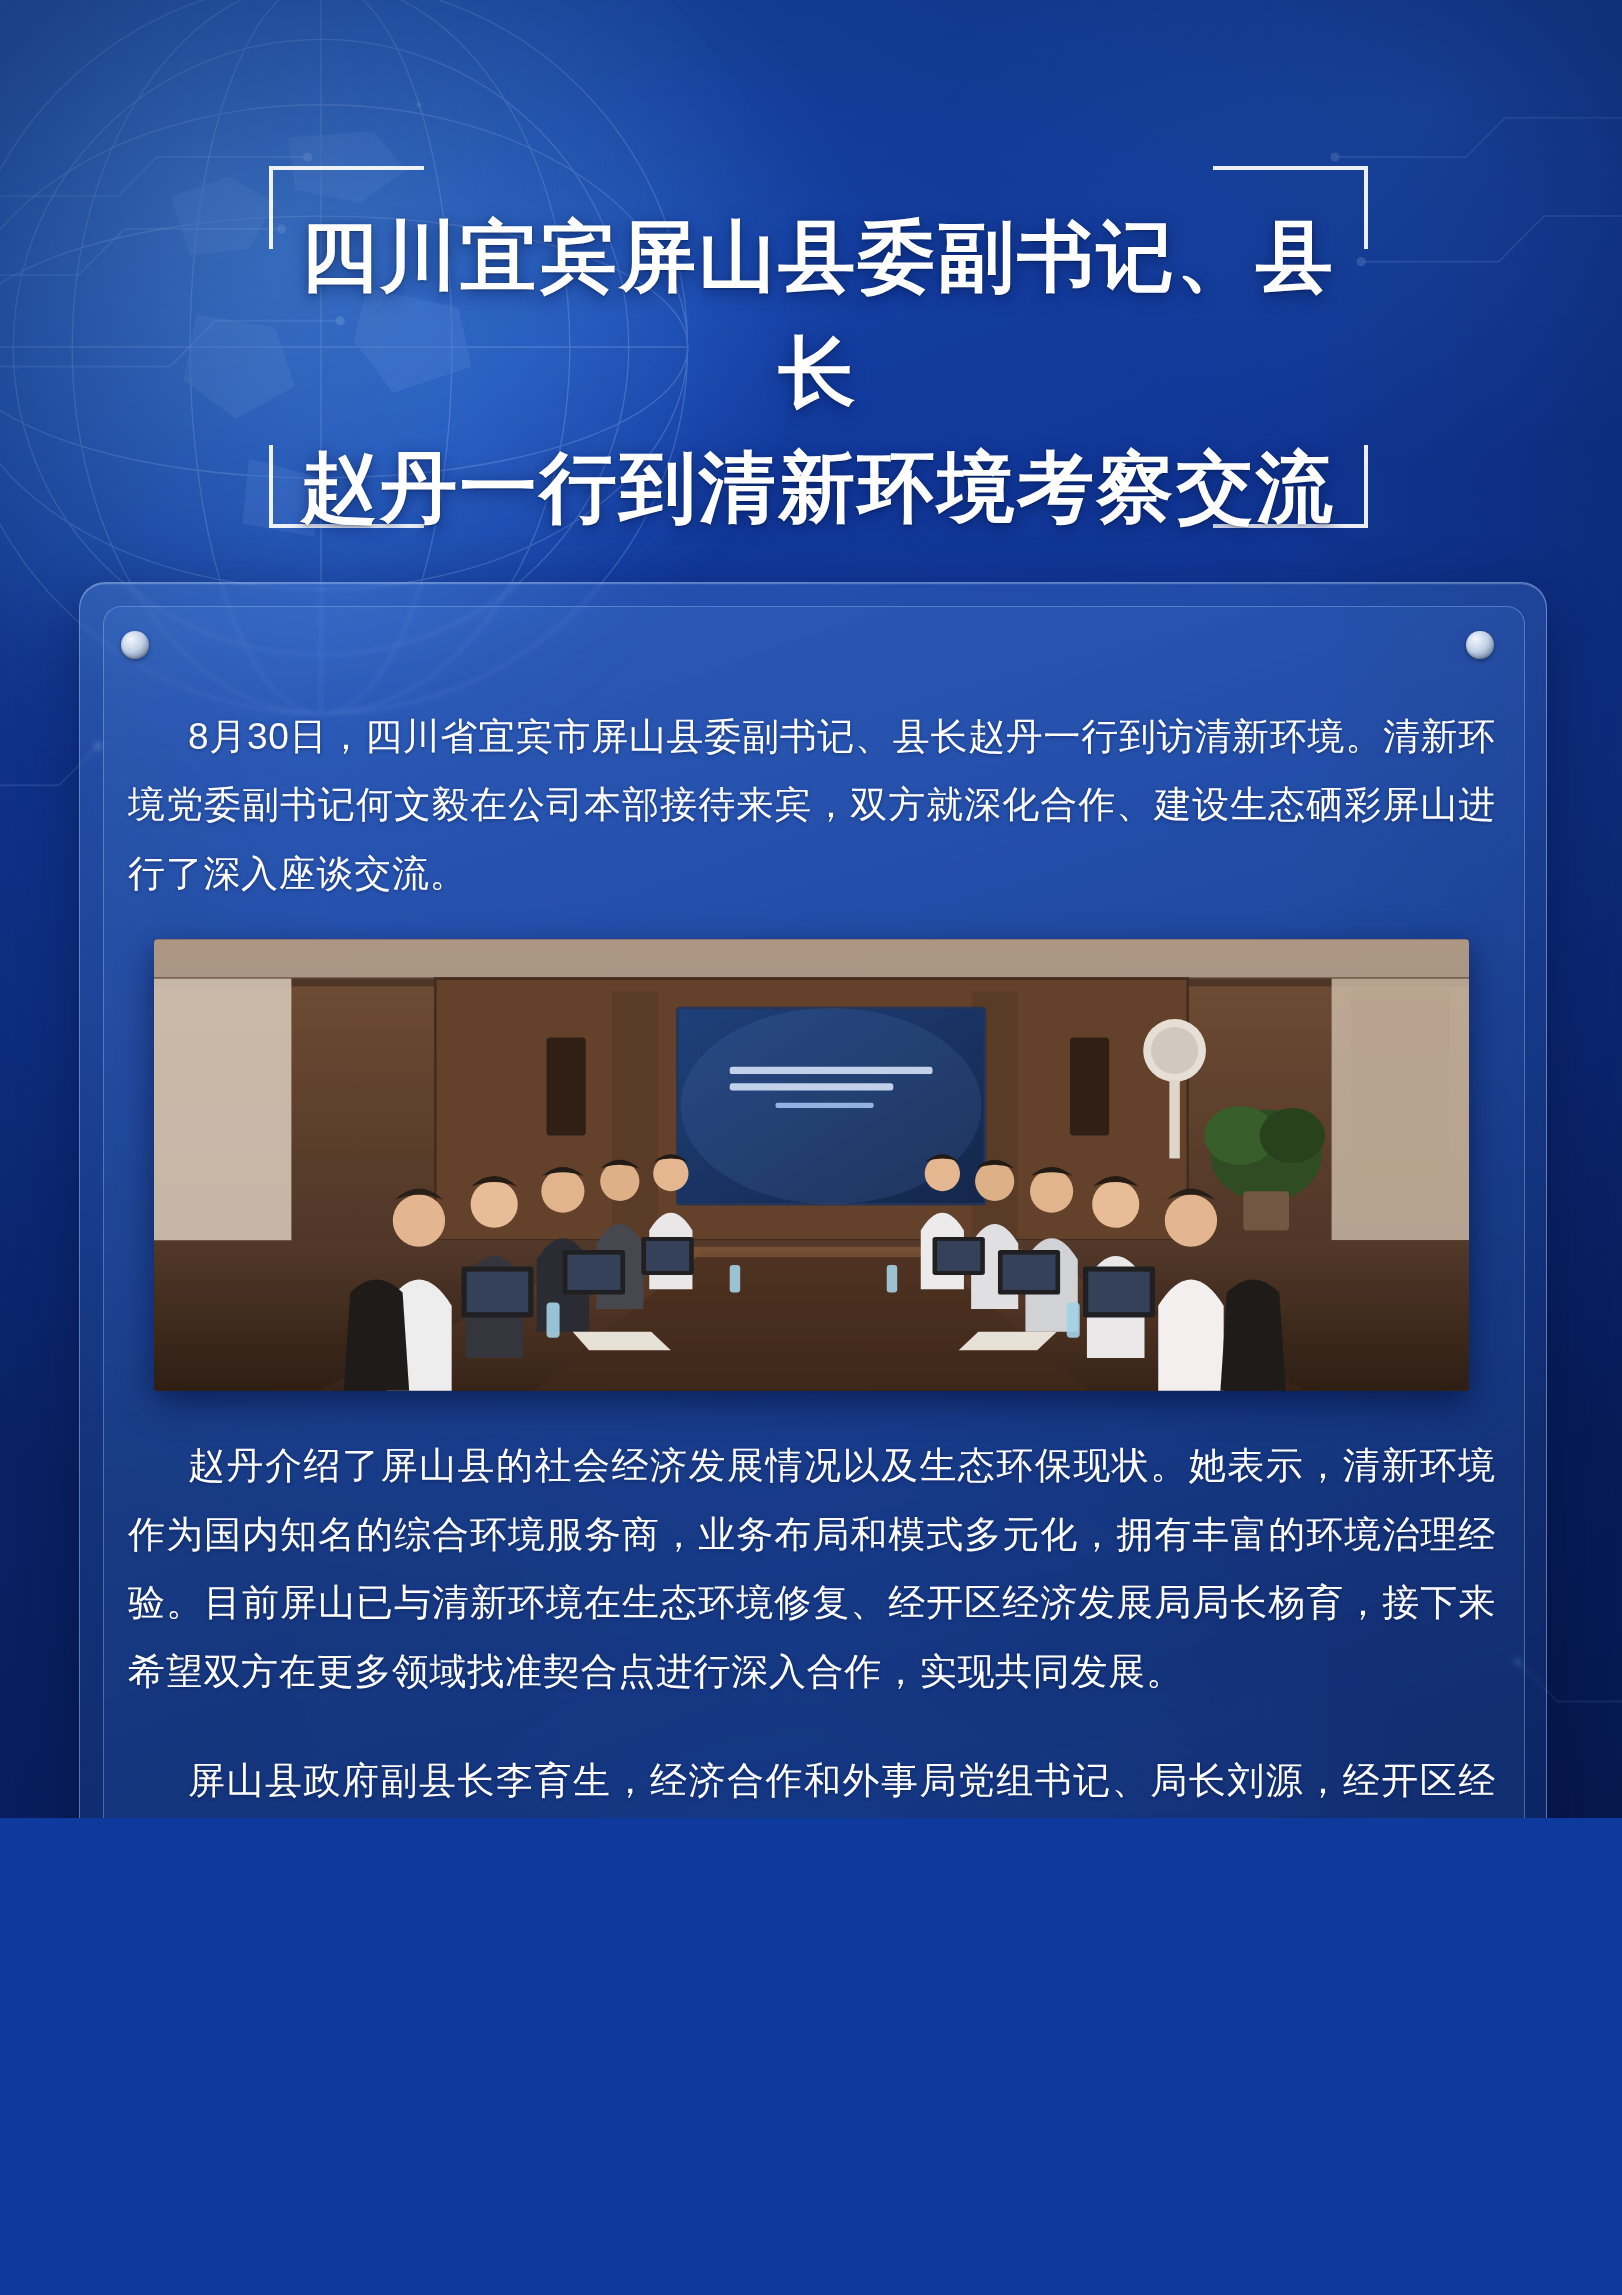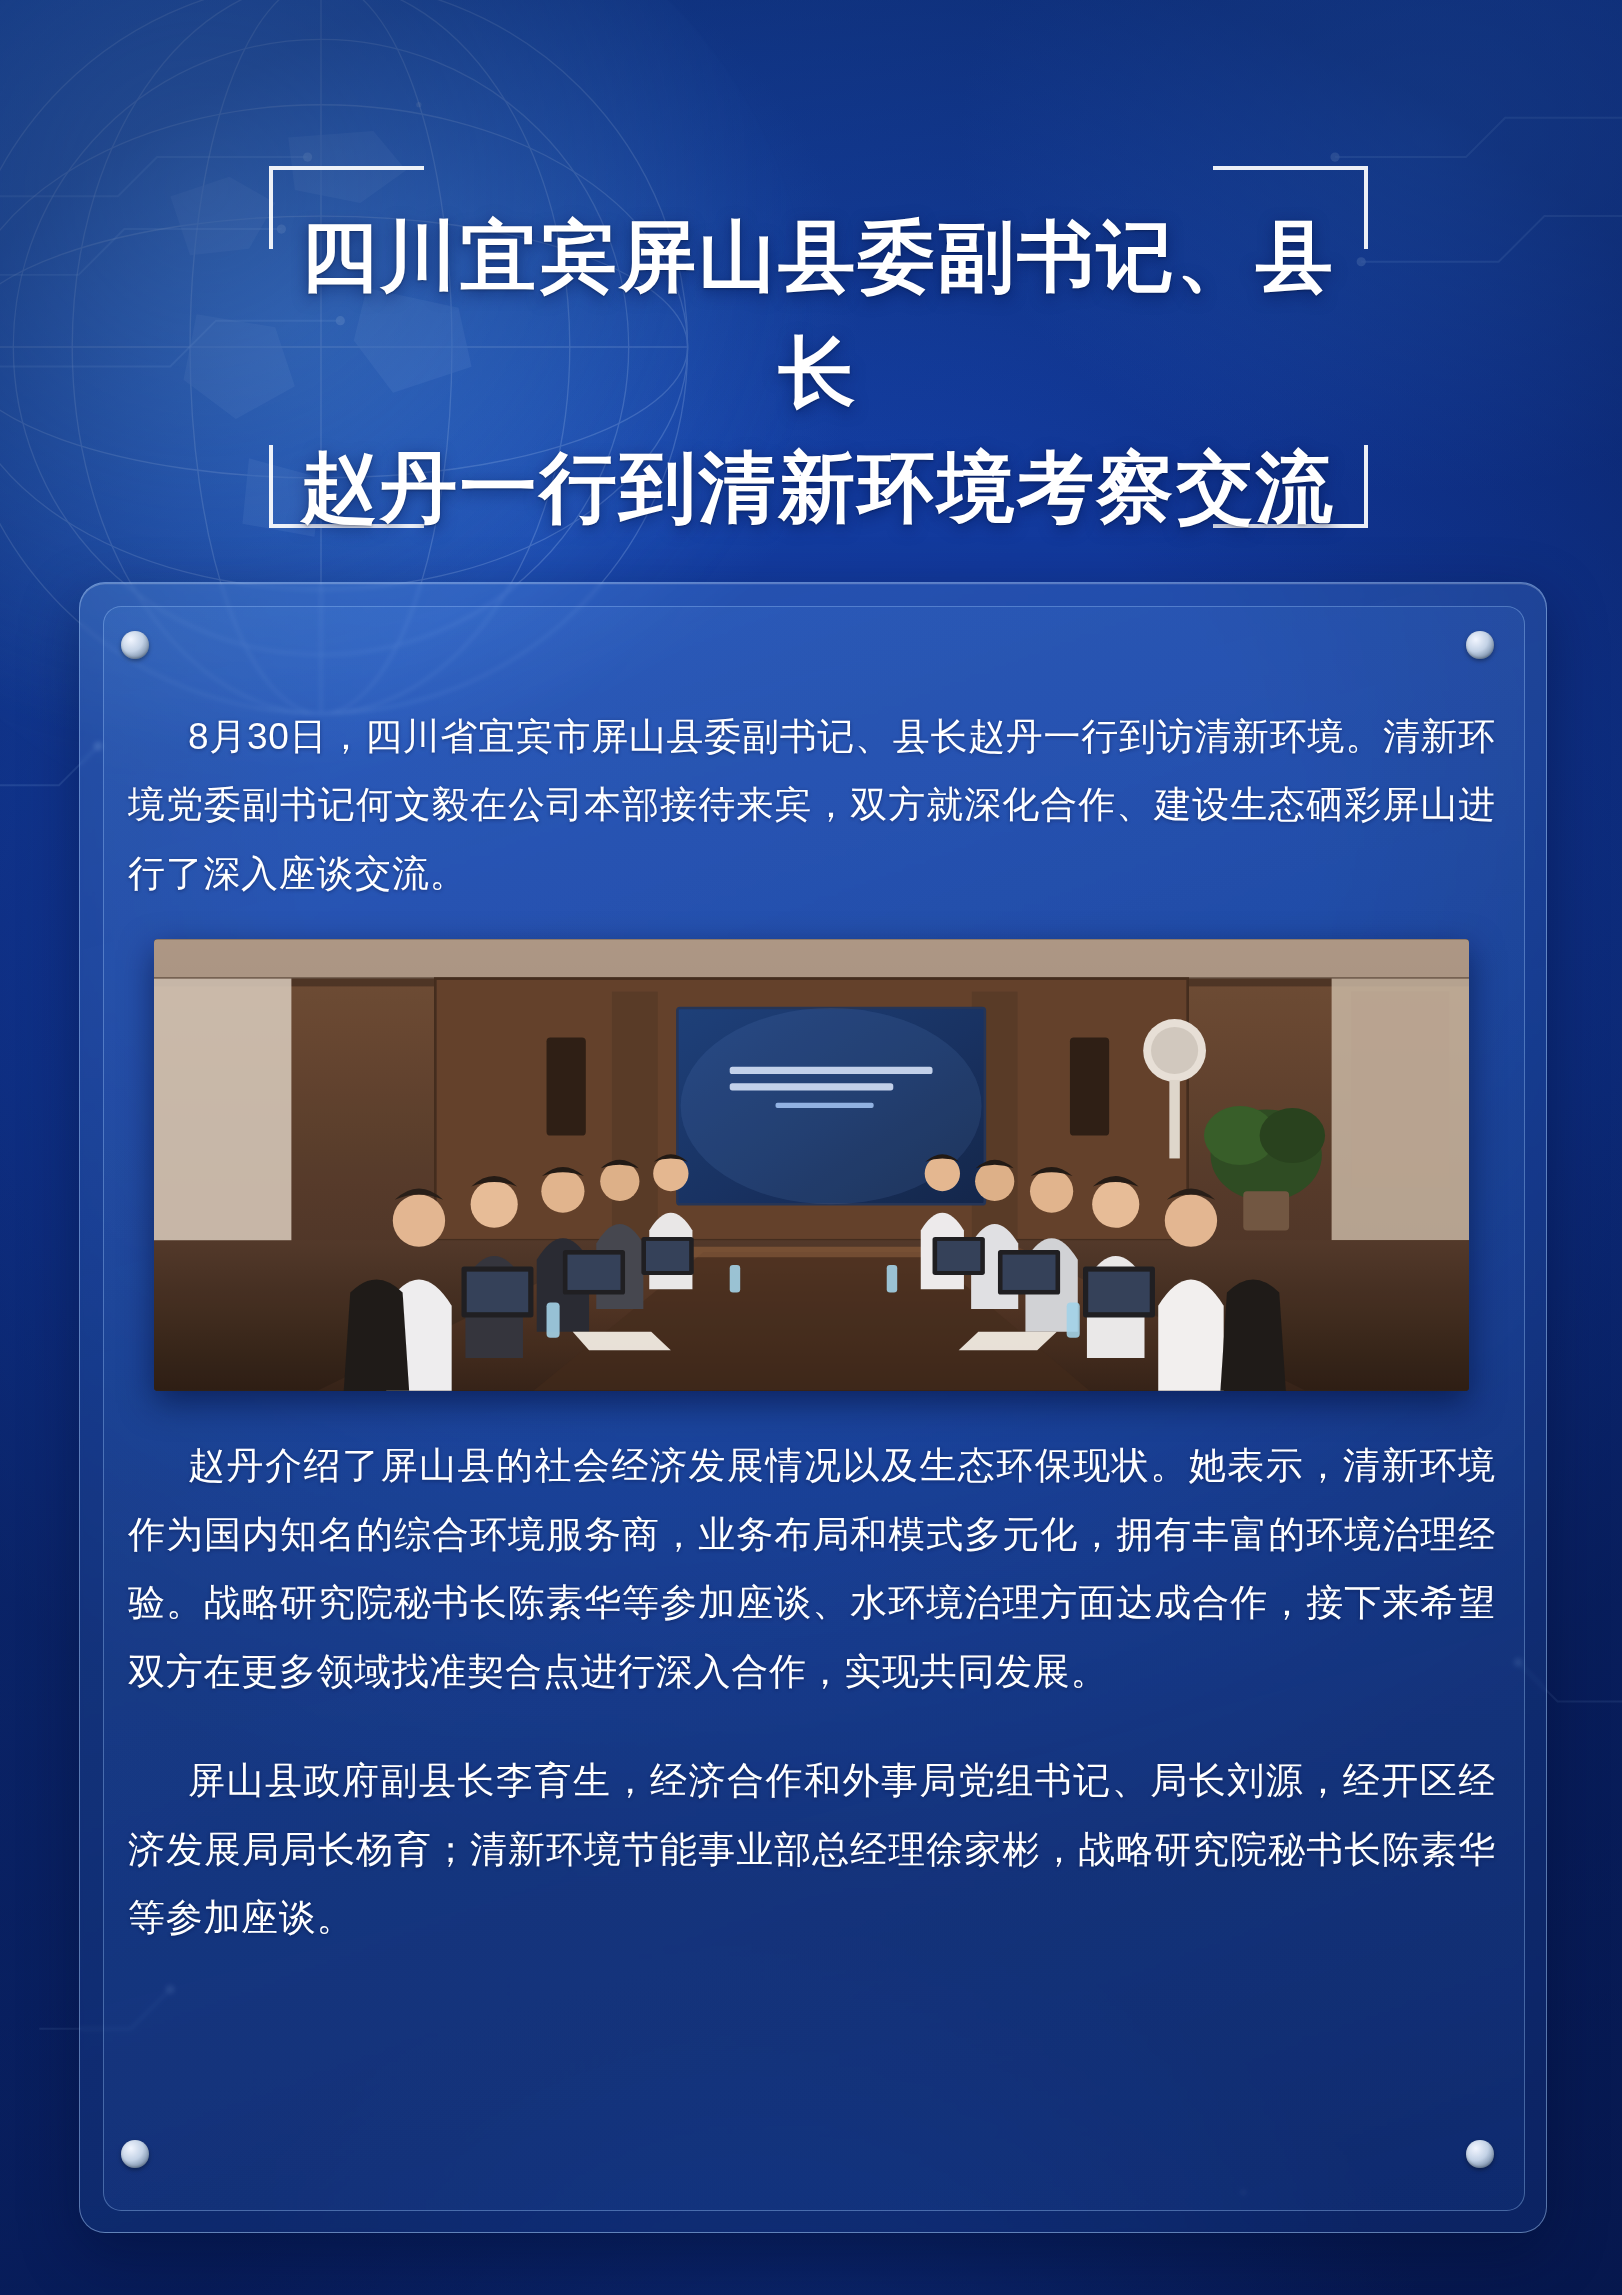--- a/index.html
+++ b/index.html
@@ -11,21 +11,21 @@
     height: 2295px;
     font-family: "Liberation Sans", sans-serif;
     background: #0d3a9c;
     overflow: hidden;
   }
 
   
   .poster {
     position: relative;
     width: 1623px;
-    height: 2295px;
+    height: 1818px;
     overflow: hidden;
     background:
       radial-gradient(ellipse 916px 720px at 18% 14%, rgba(70,140,235,0.55) 0%, rgba(70,140,235,0.0) 62%),
       radial-gradient(ellipse 785px 589px at 88% 6%, rgba(40,100,205,0.55) 0%, rgba(40,100,205,0.0) 60%),
       radial-gradient(ellipse 1047px 785px at 50% 105%, rgba(18,60,160,0.75) 0%, rgba(18,60,160,0.0) 60%),
       linear-gradient(160deg, #1a4fb4 0%, #12399c 32%, #0e3088 58%, #0a2470 82%, #081c5c 100%);
   }
   
   .globe {
     position: absolute;
@@ -386,18 +386,18 @@
           <polygon points="1260,600 1380,600 1350,628 1230,628"></polygon>
         </g>
 
         <path d="M300 540 q40 -40 80 0 l10 150 l-100 0 z" fill="#141414"></path>
         <path d="M1640 540 q40 -40 80 0 l10 150 l-100 0 z" fill="#141414"></path>
 
         <rect x="0" y="0" width="2010" height="690" fill="#ffb870" opacity=".05"></rect>
       </svg>
     </div>
 
-    <p class="para spaced">赵丹介绍了屏山县的社会经济发展情况以及生态环保现状。她表示，清新环境作为国内知名的综合环境服务商，业务布局和模式多元化，拥有丰富的环境治理经验。战略研究院秘书长陈素华等参加座谈、水环境治理方面达成合作，接下来希望双方在更多领域找准契合点进行深入合作，实现共同发展。</p>
+    <p class="para spaced">赵丹介绍了屏山县的社会经济发展情况以及生态环保现状。她表示，清新环境作为国内知名的综合环境服务商，业务布局和模式多元化，拥有丰富的环境治理经验。目前屏山已与清新环境在生态环境修复、经开区经济发展局局长杨育，接下来希望双方在更多领域找准契合点进行深入合作，实现共同发展。</p>
     <p class="para spaced">屏山县政府副县长李育生，经济合作和外事局党组书记、局长刘源，经开区经济发展局局长杨育；清新环境节能事业部总经理徐家彬，战略研究院秘书长陈素华等参加座谈。</p>
   </div>
 
 </div>
 
 
 </body></html>

